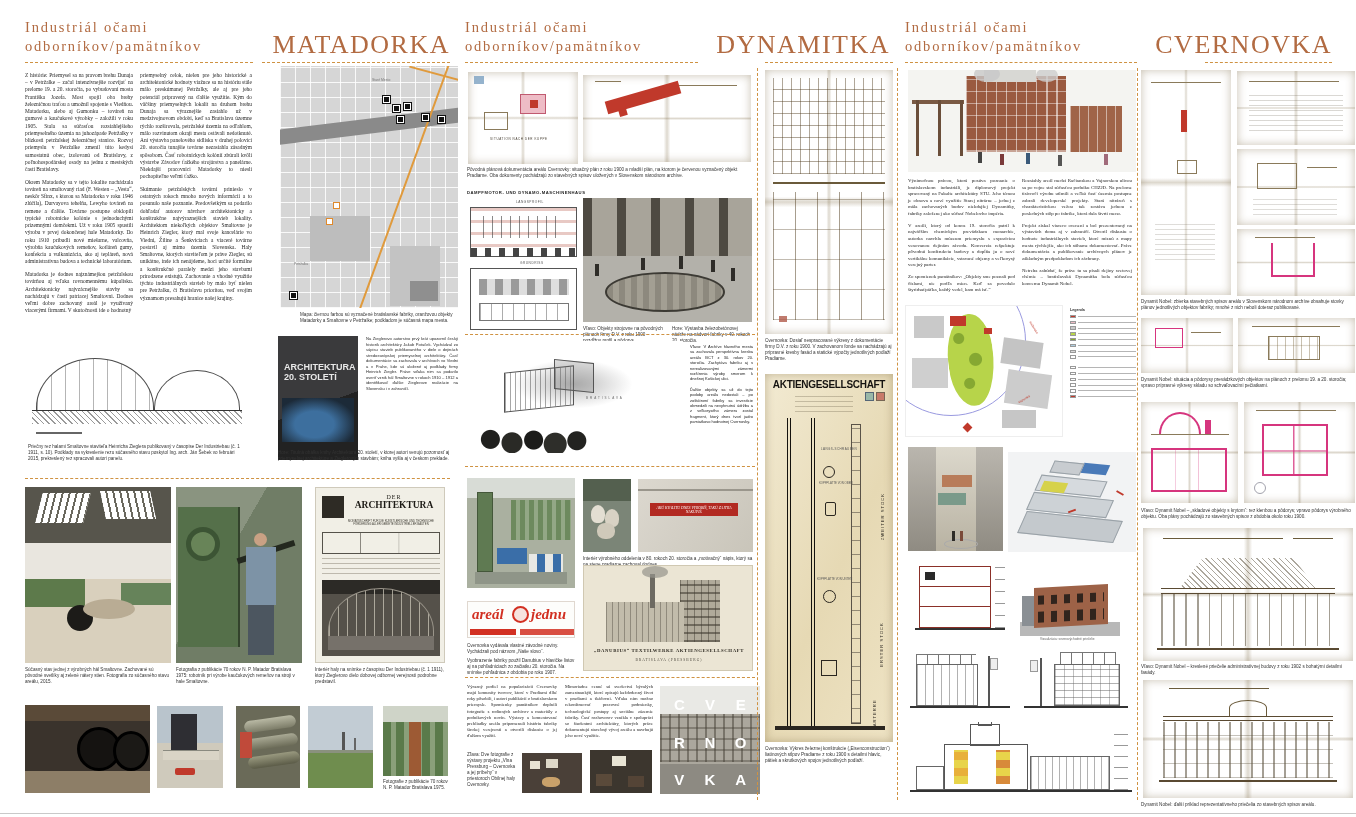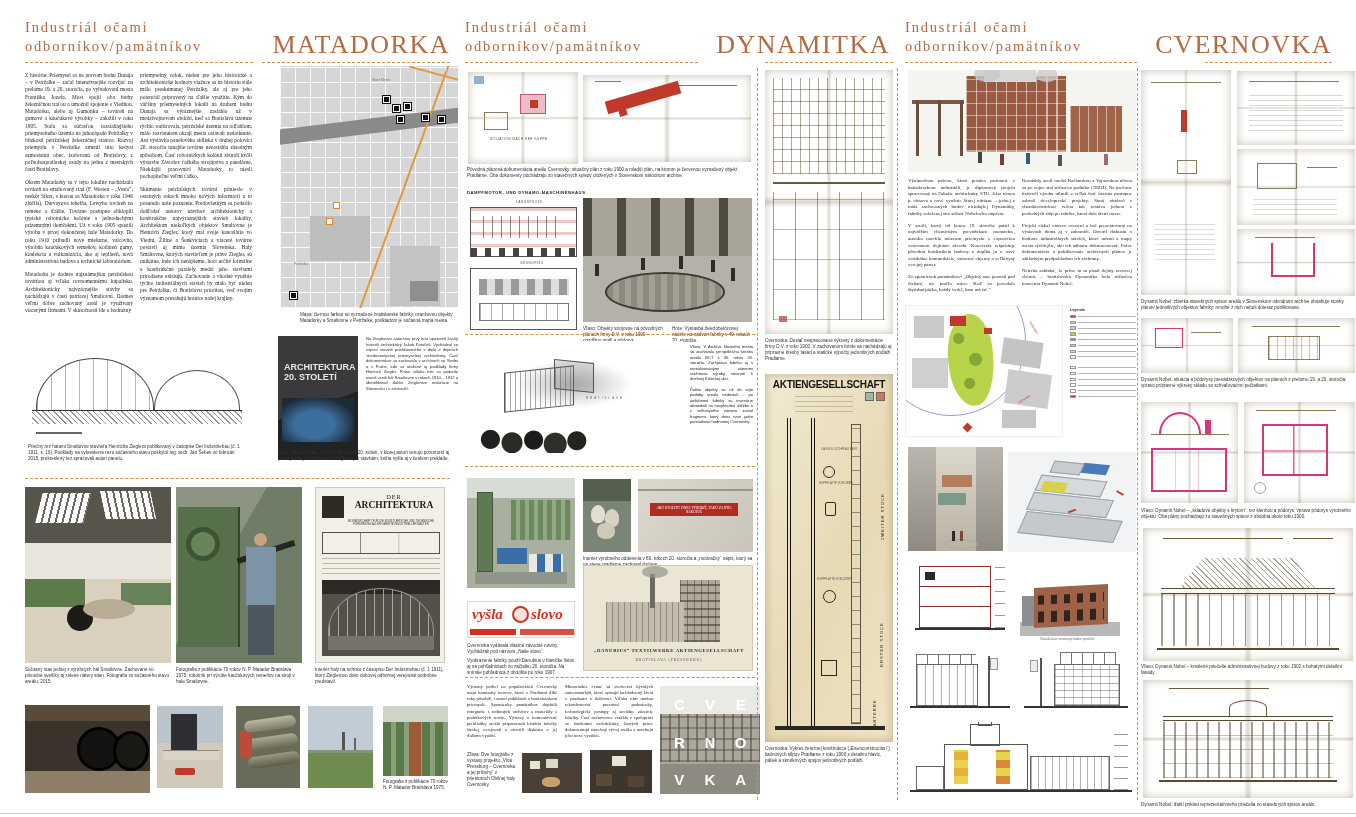--- a/index.html
+++ b/index.html
@@ -242,23 +242,23 @@
       <div class="abs" style="left:22px;top:30px;width:14px;height:18px;border-radius:50% 50% 40% 40%;background:#d8d2c4"></div>
       <div class="abs" style="left:14px;top:44px;width:18px;height:16px;border-radius:45%;background:#cfc9ba"></div>
     </div>
     <div class="abs ph" style="left:638px;top:479px;width:115px;height:73px;background:linear-gradient(125deg,#dcd8cf,#c9c5ba)">
       <div class="abs" style="left:0;top:10px;width:115px;height:2px;background:#9a968c"></div>
       <div class="abs ctr" style="left:12px;top:24px;width:88px;height:13px;background:#b22a22;color:#fff;font-style:italic;font-size:3.8px;font-family:'Liberation Serif',serif">AKÚ KVALITU DNES VYROBÍŠ, TAKÚ ZAJTRA NAKÚPIŠ.</div>
     </div>
     <div class="abs cap" style="left:583px;top:556px;width:170px;font-weight:400">Interiér výrobného oddelenia v 80. rokoch 20. storočia a „motivačný“ nápis, ktorý sa na stene pradiarne zachoval dodnes.</div>
 
     <div class="abs ph" style="left:467px;top:601px;width:108px;height:37px;background:#fdfdfb;border:1px solid #e0d8d0">
-      <div class="abs" style="left:4px;top:4px;font-size:15px;font-weight:700;font-style:italic;color:#d23022;font-family:'Liberation Serif',serif">vyšla</div>
+      <div class="abs" style="left:4px;top:4px;font-size:15px;font-weight:700;font-style:italic;color:#d23022;font-family:'Liberation Serif',serif">areál</div>
       <div class="abs" style="left:44px;top:4px;width:17px;height:17px;border-radius:50%;border:2px solid #d23022;background:#f6e3de"></div>
-      <div class="abs" style="left:63px;top:4px;font-size:15px;font-weight:700;font-style:italic;color:#d23022;font-family:'Liberation Serif',serif">slovo</div>
+      <div class="abs" style="left:63px;top:4px;font-size:15px;font-weight:700;font-style:italic;color:#d23022;font-family:'Liberation Serif',serif">jednu</div>
       <div class="abs" style="left:2px;top:27px;width:46px;height:6px;background:#d23022"></div>
       <div class="abs" style="left:52px;top:27px;width:54px;height:6px;background:#d23022;opacity:.85"></div>
     </div>
     <div class="abs cap" style="left:467px;top:643px;width:108px;font-weight:400">Cvernovka vydávala vlastné závodné noviny. Vychádzali pod názvom „Naše slovo“.</div>
     <div class="abs cap" style="left:467px;top:658px;width:108px;font-weight:400">Vyobrazenie fabriky použil Danubius v hlavičke listov aj na pohľadniciach zo začiatku 20. storočia. Na snímke pohľadnica z obdobia po roku 1907.</div>
 
     <div class="abs ph" style="left:583px;top:565px;width:170px;height:106px;background:#ebe5d4;border:1px solid #d0c8b2">
       <div class="abs" style="left:96px;top:14px;width:40px;height:62px;background:#b0aa9a;background-image:repeating-linear-gradient(0deg,rgba(60,55,45,.55) 0 2px,transparent 2px 8px),repeating-linear-gradient(90deg,rgba(60,55,45,.45) 0 1px,transparent 1px 7px)"></div>
       <div class="abs" style="left:22px;top:36px;width:78px;height:40px;background:#c2bcab;background-image:repeating-linear-gradient(90deg,rgba(70,65,55,.4) 0 1px,transparent 1px 6px)"></div>
       <div class="abs" style="left:66px;top:8px;width:5px;height:34px;background:#6d6a62"></div>

